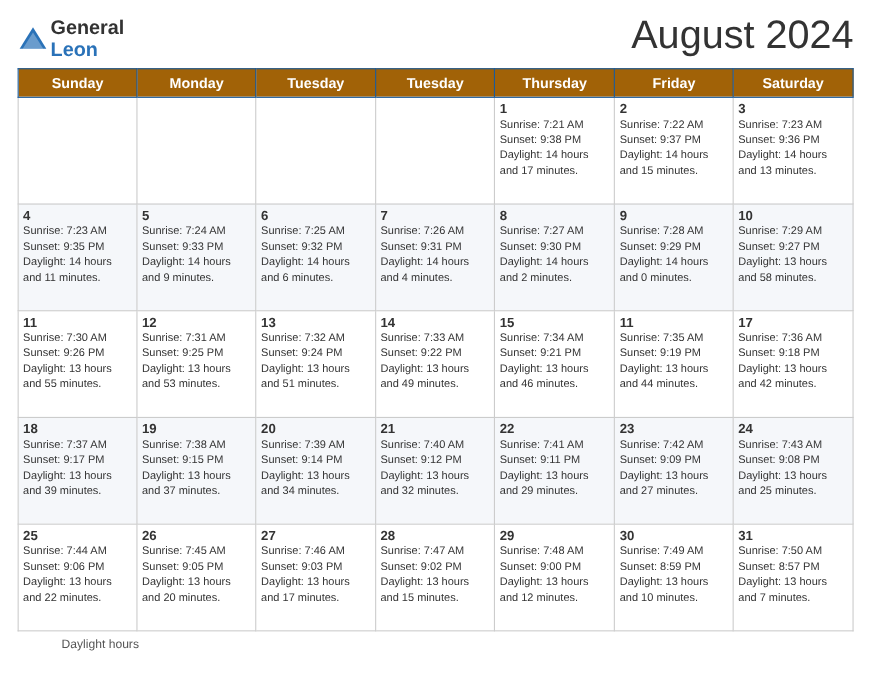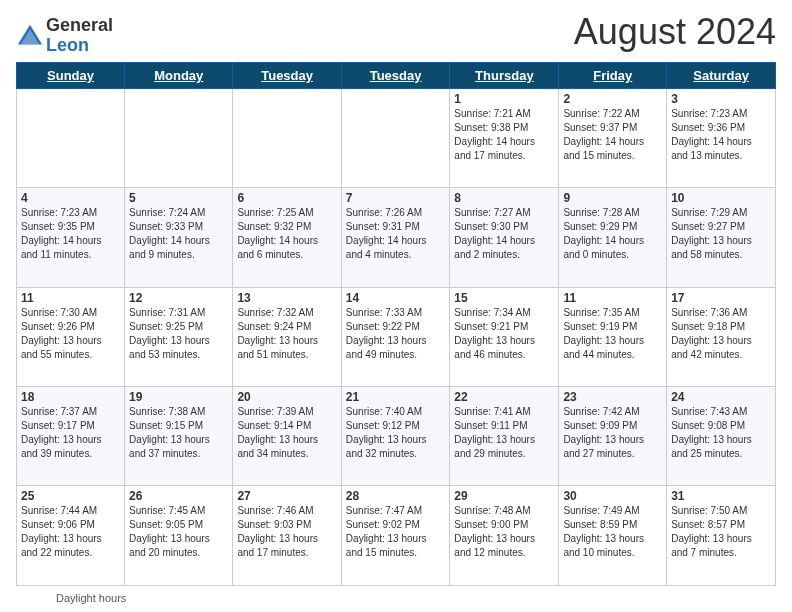--- a/index.html
+++ b/index.html
@@ -6,21 +6,21 @@
     body {
       font-family: Arial, sans-serif;
       background: #fff;
       width: 792px;
       height: 612px;
       overflow: hidden;
     }
     .page {
       width: 792px;
       height: 612px;
-      padding: 12px 16px 8px 16px;
+      padding: 12px 16px 20px 16px;
       display: flex;
       flex-direction: column;
     }
     .header {
       display: flex;
       align-items: flex-start;
       justify-content: space-between;
       margin-bottom: 6px;
     }
     .logo {
@@ -62,28 +62,27 @@
       color: #555;
       margin-top: 2px;
     }
     .calendar {
       flex: 1;
       border-collapse: collapse;
       width: 100%;
       font-size: 10.5px;
     }
     .calendar th {
-      background: #0c4a6e;
+      background: #a16207;
       color: #fff;
       text-align: center;
       padding: 5px 2px;
       font-size: 13px;
       font-weight: bold;
       border: 1px solid #1a5a9a;
-      text-decoration: underline;
     }
     .calendar td {
       border: 1px solid #ccc;
       vertical-align: top;
       padding: 3px 4px;
       width: 113px;
       height: 80px;
       background: #fff;
     }
     .calendar tr:nth-child(even) td {

